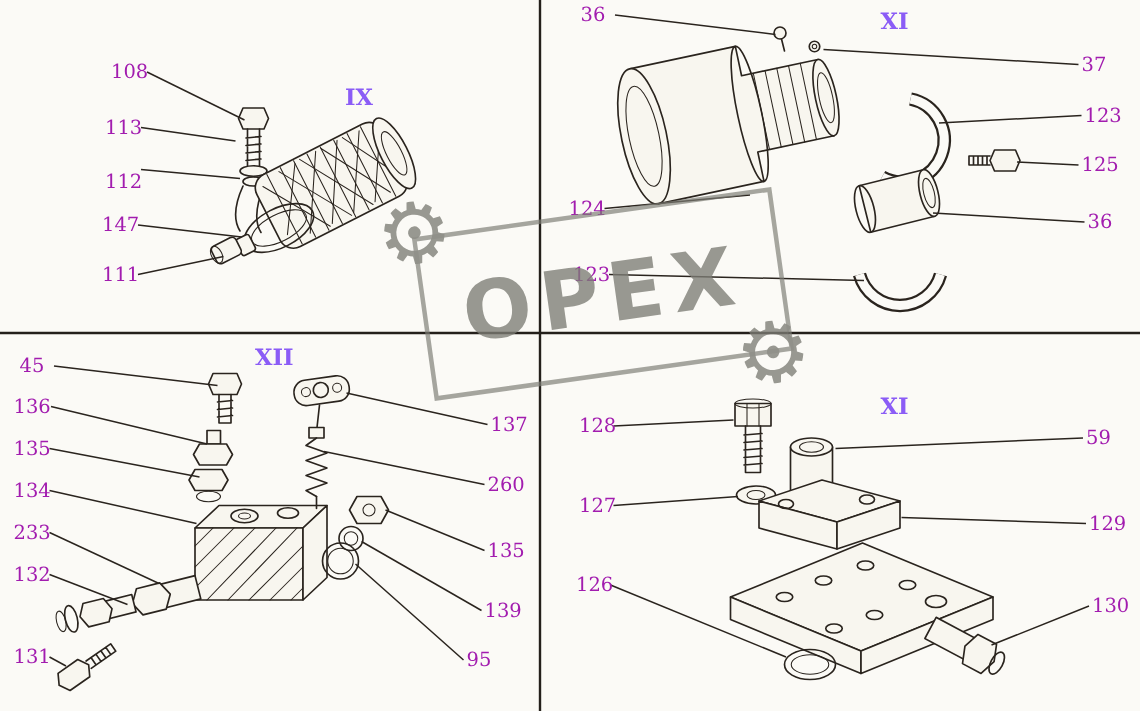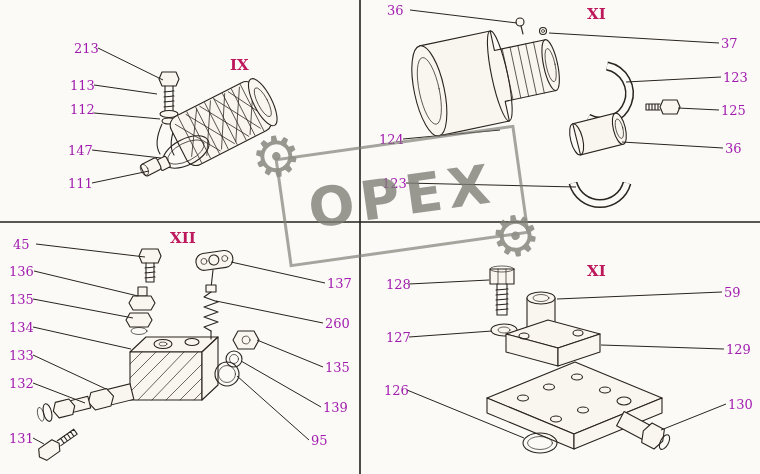--- a/index.html
+++ b/index.html
@@ -7,21 +7,21 @@
   .stage{position:relative;width:760px;height:474px;background:#fbfaf6;overflow:hidden;margin:0 auto;}
   svg.diagram{position:absolute;left:0;top:0;}
   .s{stroke:#2a241e;stroke-width:1.1;fill:none;stroke-linecap:round;stroke-linejoin:round;}
   .sf{stroke:#2a241e;stroke-width:1.1;fill:#f8f6ef;stroke-linejoin:round;}
   .thin{stroke-width:0.7;}
   .div{stroke:#24201b;stroke-width:1.6;}
   .leader{stroke:#2a241e;stroke-width:1;}
   .band{stroke:#2a241e;stroke-width:9;fill:none;}
   .bandin{stroke:#fbfaf6;stroke-width:6;fill:none;}
   .callout{position:absolute;font:13px "DejaVu Serif",serif;color:#a21caf;white-space:nowrap;}
-  .sec{position:absolute;font:bold 15px "DejaVu Serif",serif;color:#be185d;white-space:nowrap;}
+  .sec{position:absolute;font:bold 15px "DejaVu Serif",serif;color:#8b5cf6;white-space:nowrap;}
   .watermark{position:absolute;left:281px;top:141px;width:236px;height:104px;
     border:3px solid rgba(125,125,117,.8);transform:rotate(-8deg);
     display:flex;align-items:center;justify-content:center;opacity:.85;}
   .wm-text{font-family:"DejaVu Sans",sans-serif;font-weight:bold;font-size:54px;
     letter-spacing:6px;color:rgba(125,125,117,.92);}
   .gear{position:absolute;font-size:56px;color:rgba(125,125,117,.92);line-height:1;
     font-family:"DejaVu Sans",sans-serif;}
   .g1{left:-26px;top:-32px;}
   .g2{right:-14px;bottom:-32px;}
 </style>
@@ -231,39 +231,39 @@
       <line class="leader" x1="724" y1="349" x2="601" y2="345"></line>
       <line class="leader" x1="726" y1="404" x2="661" y2="430"></line>
     </g>
   </svg>
 
   <div class="sec" style="left:230px;top:56px">IX</div>
   <div class="sec" style="left:587px;top:5px">XI</div>
   <div class="sec" style="left:170px;top:229px">XII</div>
   <div class="sec" style="left:587px;top:262px">XI</div>
 
-  <div class="callout" style="left:74px;top:41px">213</div>
+  <div class="callout" style="left:74px;top:41px">108</div>
   <div class="callout" style="left:70px;top:78px">113</div>
-  <div class="callout" style="left:70px;top:102px">112</div>
+  <div class="callout" style="left:70px;top:114px">112</div>
   <div class="callout" style="left:68px;top:143px">147</div>
   <div class="callout" style="left:68px;top:176px">111</div>
 
   <div class="callout" style="left:387px;top:3px">36</div>
   <div class="callout" style="left:721px;top:36px">37</div>
   <div class="callout" style="left:723px;top:70px">123</div>
   <div class="callout" style="left:721px;top:103px">125</div>
   <div class="callout" style="left:725px;top:141px">36</div>
   <div class="callout" style="left:379px;top:132px">124</div>
   <div class="callout" style="left:382px;top:176px">123</div>
 
   <div class="callout" style="left:13px;top:237px">45</div>
   <div class="callout" style="left:9px;top:264px">136</div>
   <div class="callout" style="left:9px;top:292px">135</div>
   <div class="callout" style="left:9px;top:320px">134</div>
-  <div class="callout" style="left:9px;top:348px">133</div>
+  <div class="callout" style="left:9px;top:348px">233</div>
   <div class="callout" style="left:9px;top:376px">132</div>
   <div class="callout" style="left:9px;top:431px">131</div>
   <div class="callout" style="left:327px;top:276px">137</div>
   <div class="callout" style="left:325px;top:316px">260</div>
   <div class="callout" style="left:325px;top:360px">135</div>
   <div class="callout" style="left:323px;top:400px">139</div>
   <div class="callout" style="left:311px;top:433px">95</div>
 
   <div class="callout" style="left:386px;top:277px">128</div>
   <div class="callout" style="left:386px;top:330px">127</div>

